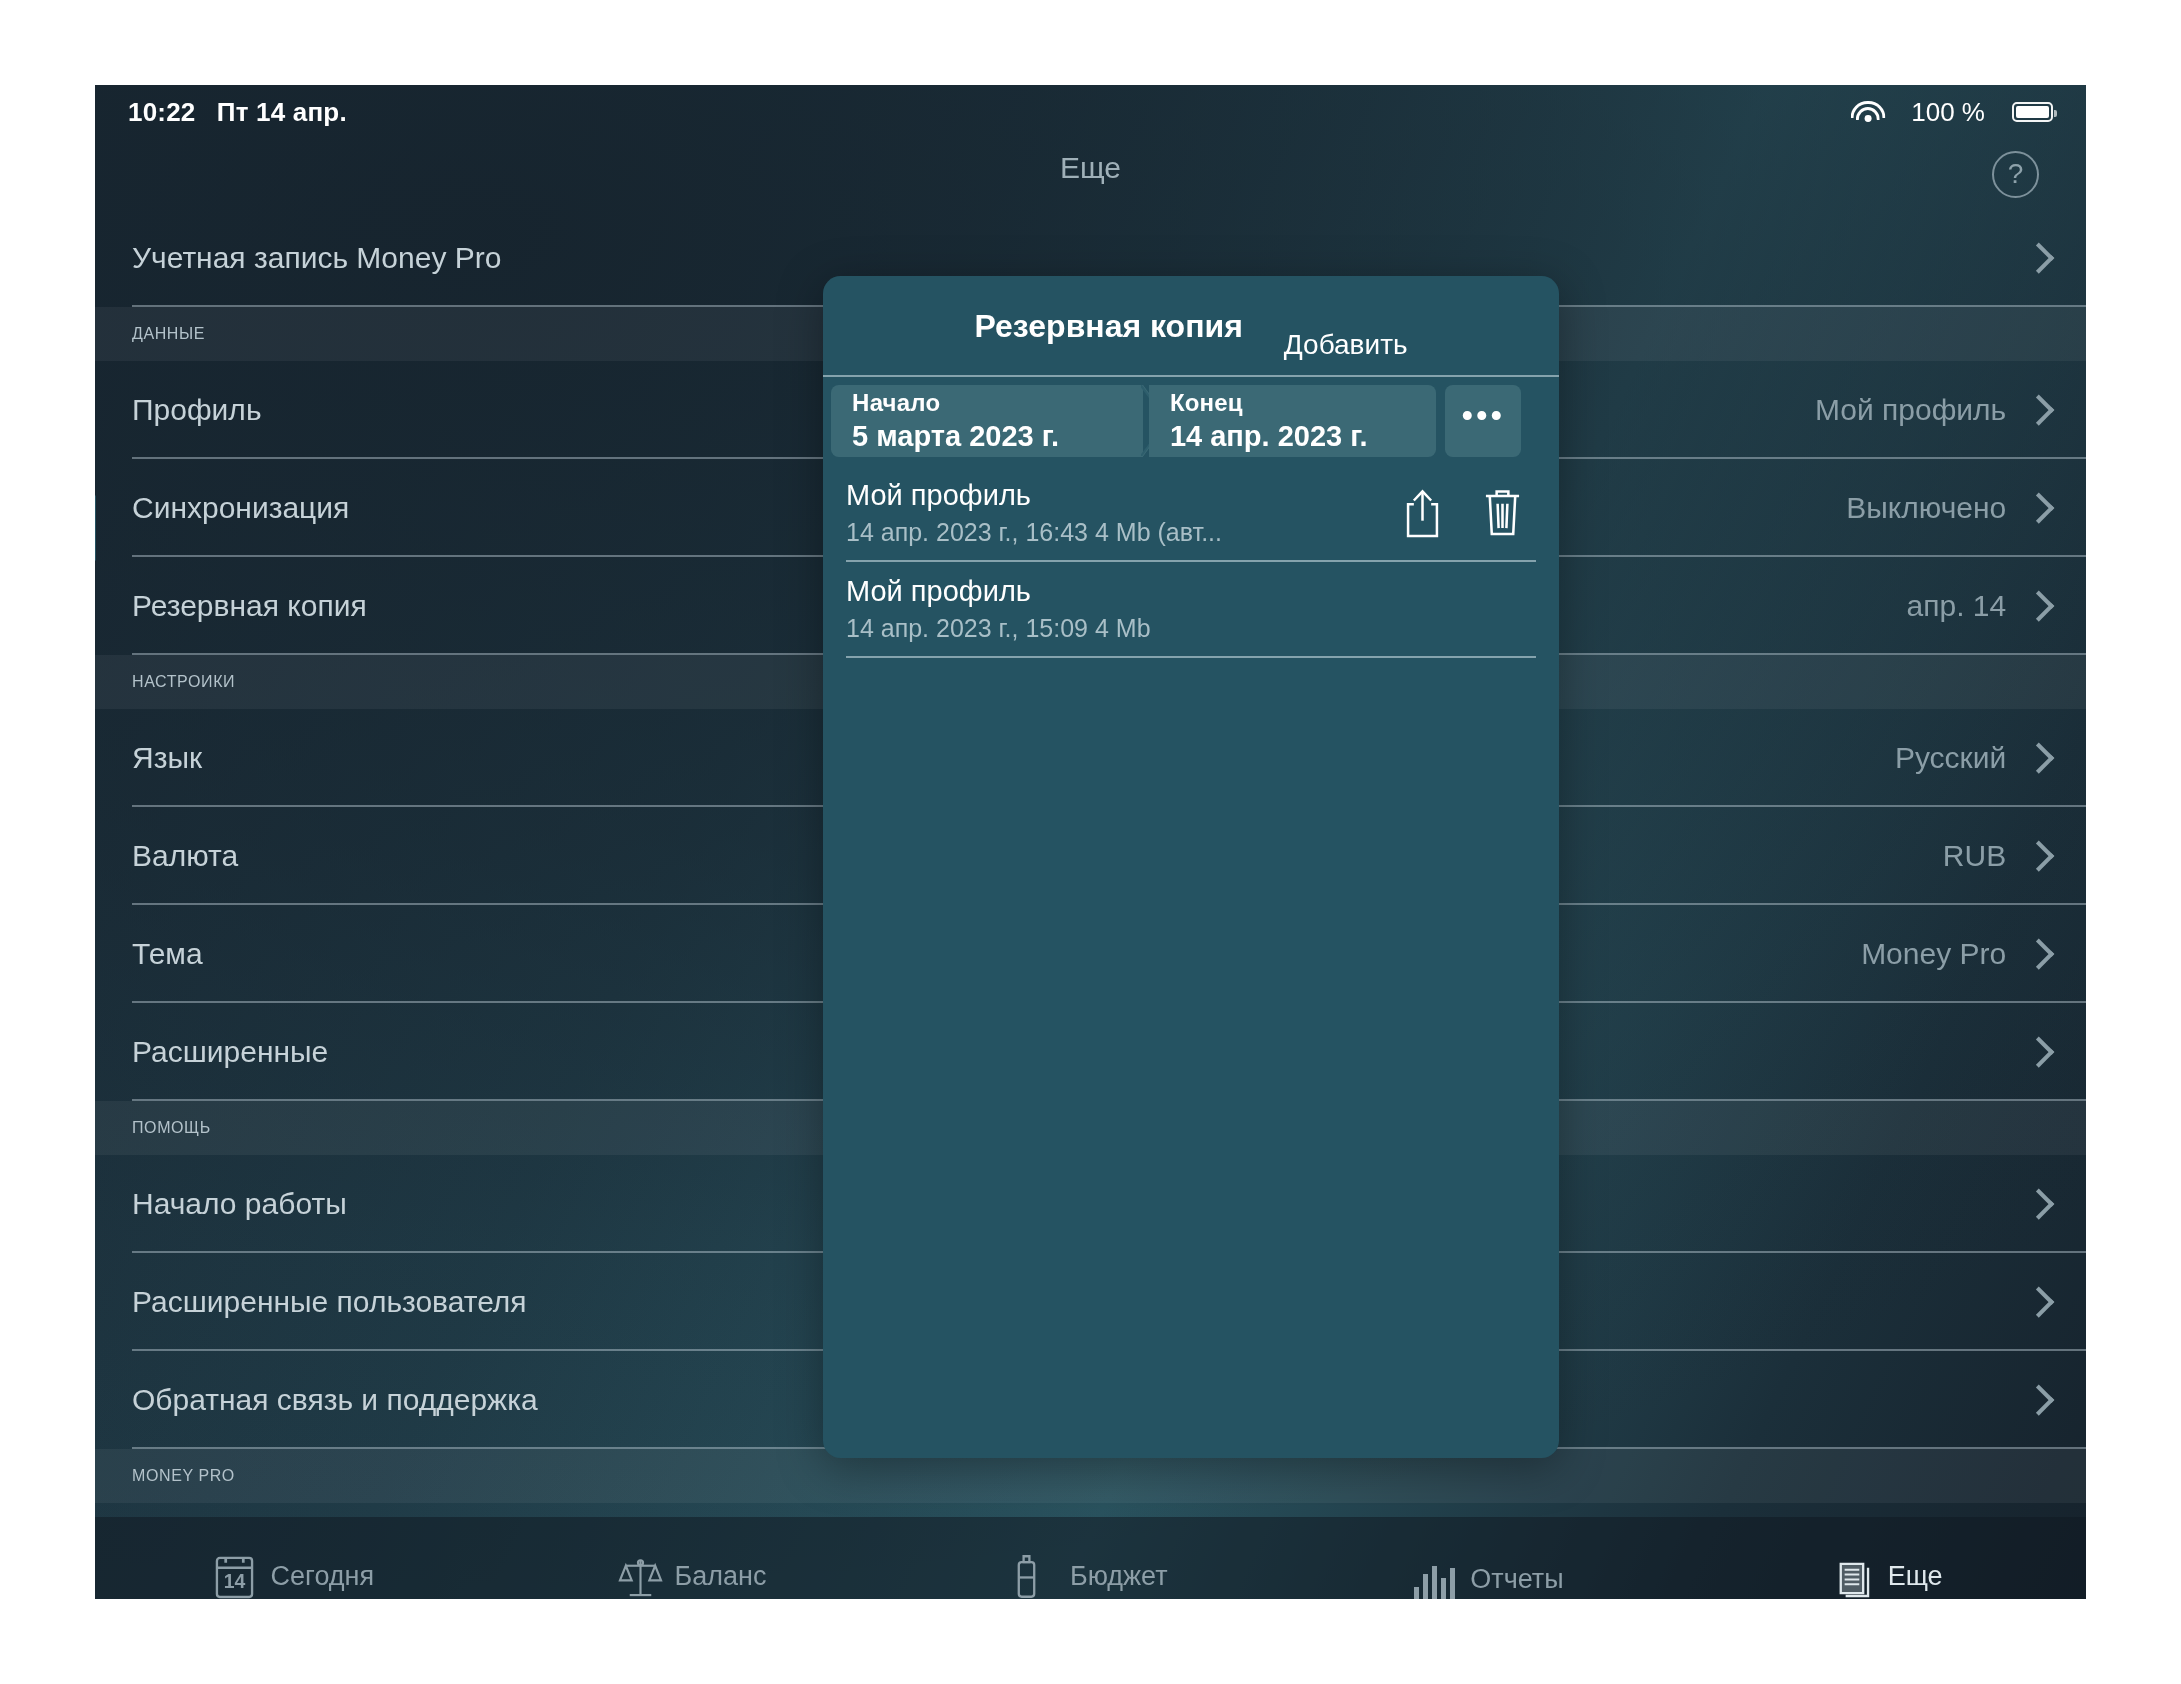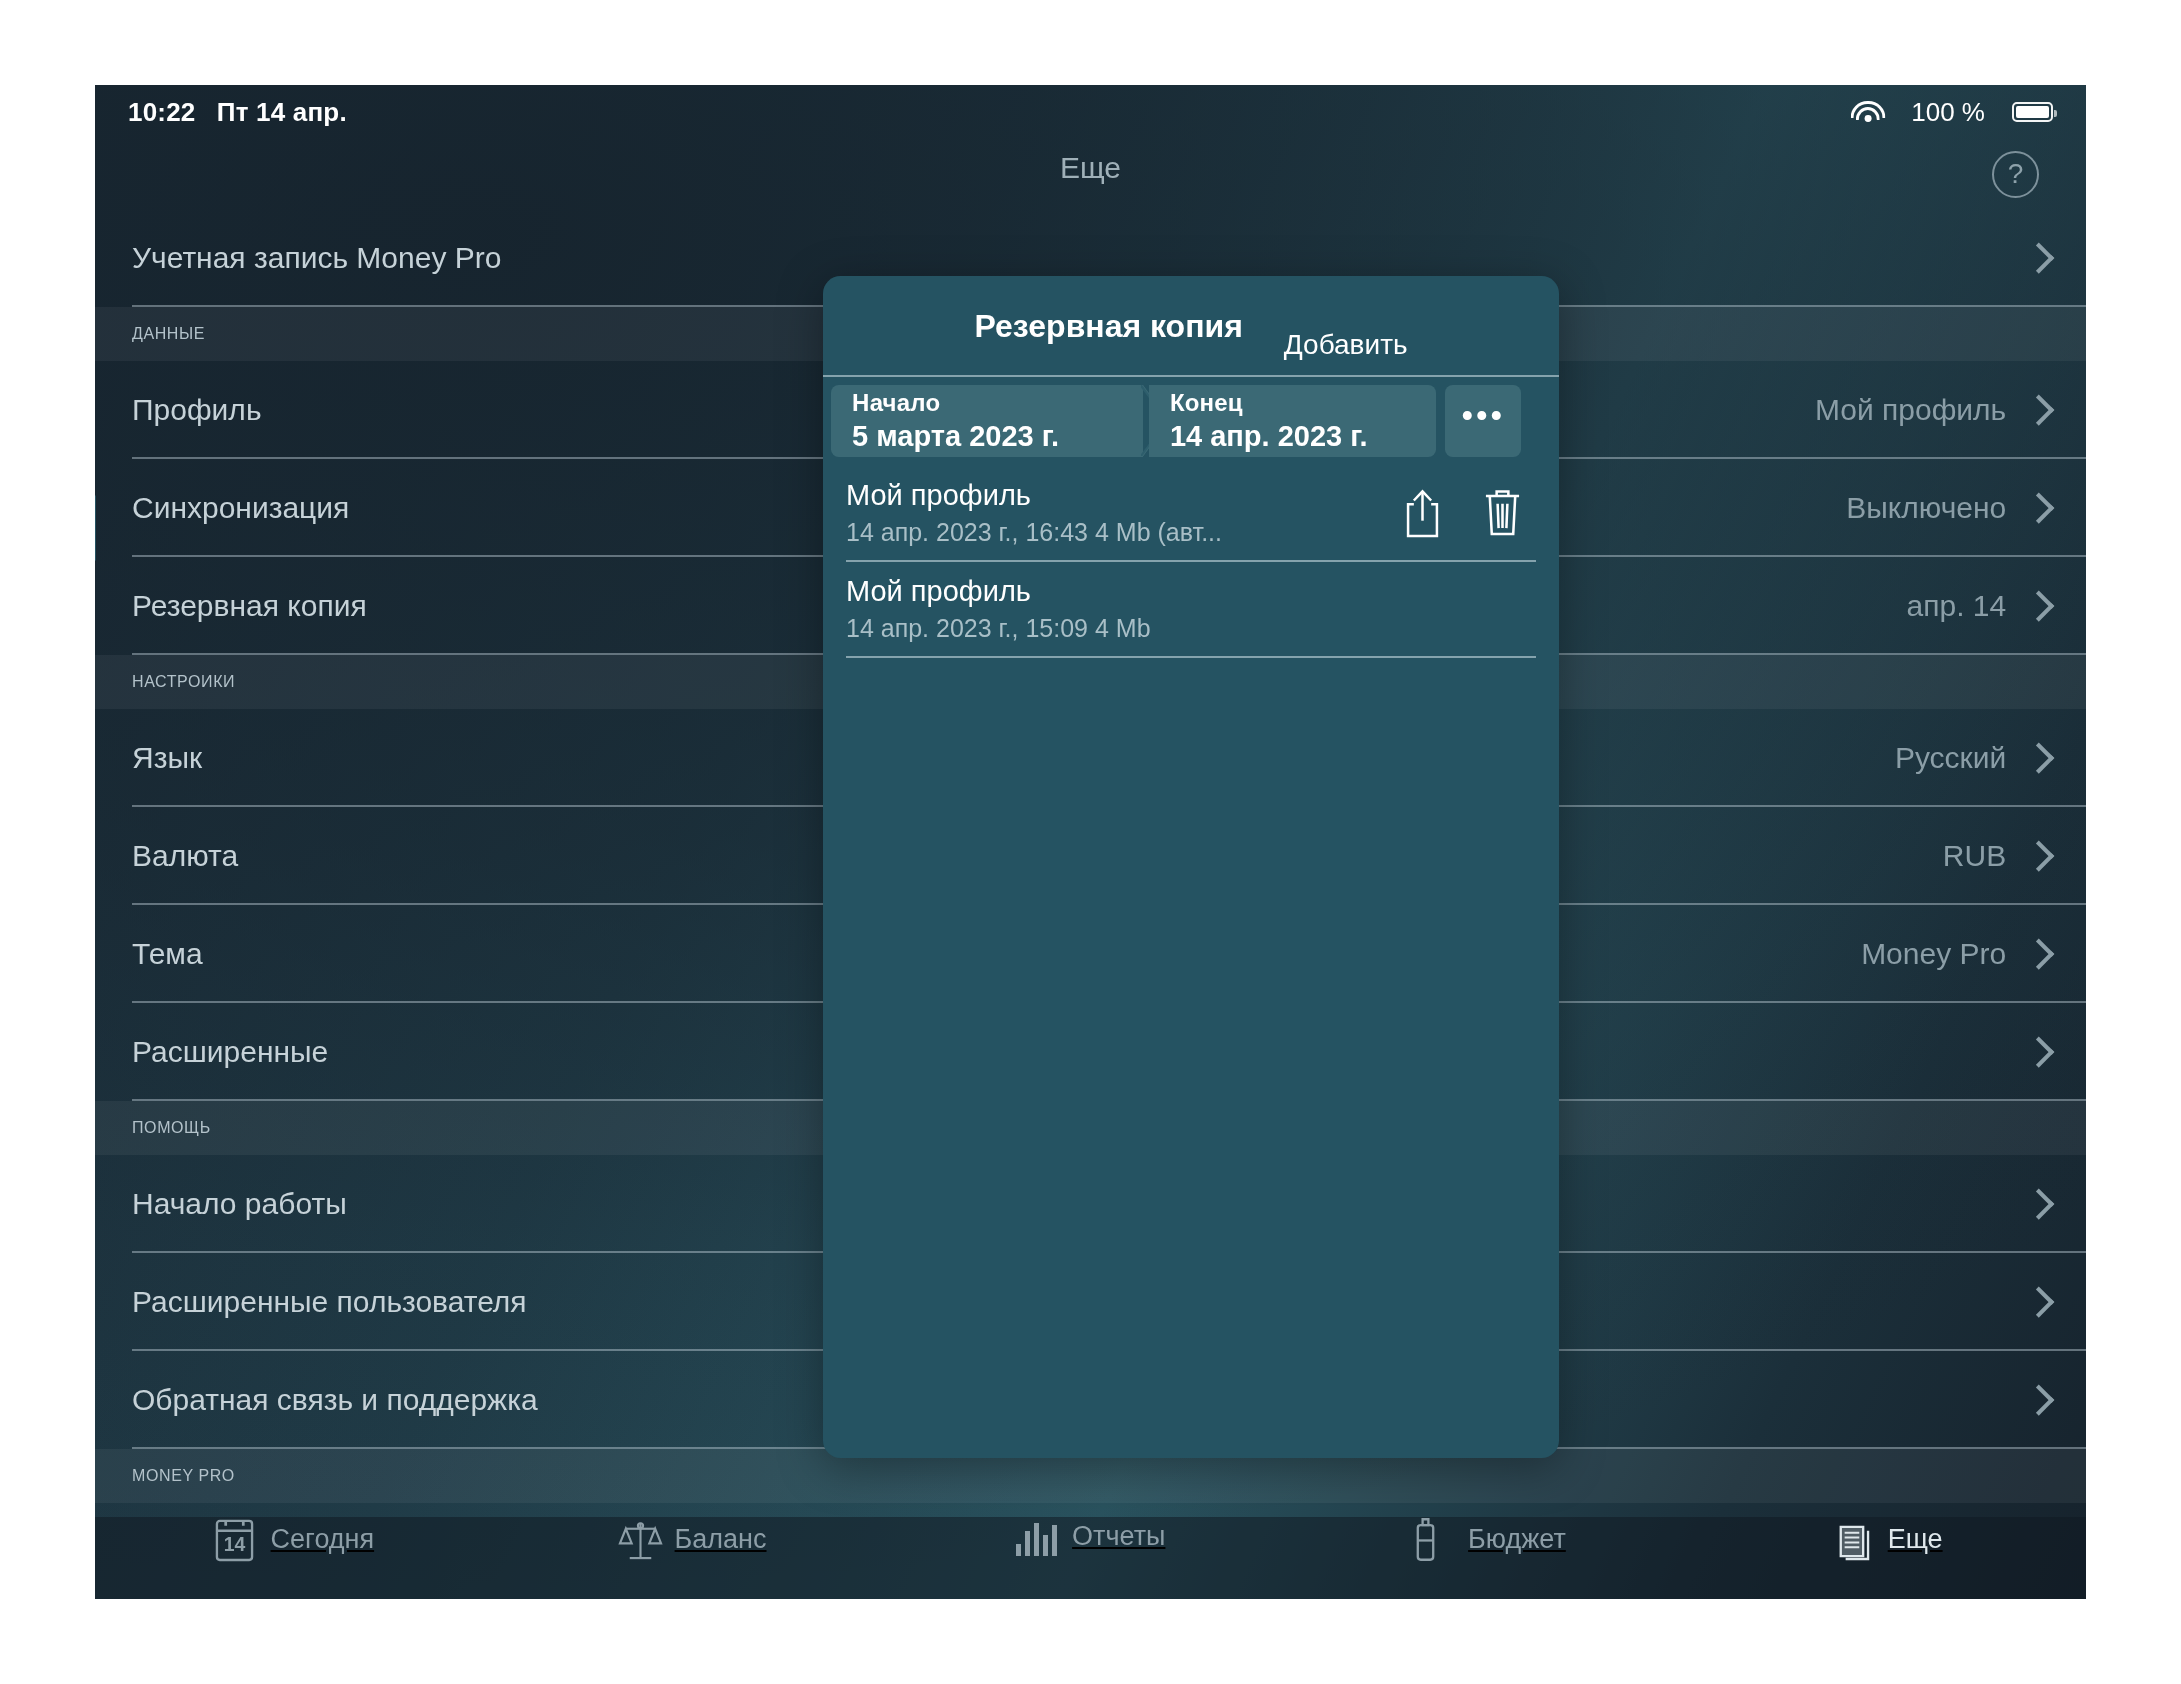--- a/index.html
+++ b/index.html
@@ -145,23 +145,22 @@
     letter-spacing: 0.6px;
   }
 
   
   #tabbar {
     position: absolute;
     left: 0; right: 0; bottom: 0;
     height: 82px;
     background: rgba(16,26,34,0.55);
     display: flex;
-    align-items: flex-start;
+    align-items: flex-end;
     z-index: 5;
-    text-decoration: underline;
   }
   #tabbar .tab {
     flex: 1 1 0;
     display: flex;
     align-items: center;
     justify-content: center;
     gap: 15.5px;
     color: #8d9ea7;
     font-size: 27px;
   }
@@ -445,37 +444,37 @@
             <path d="M23,6 L23,42"></path>
             <path d="M8,12 L38,12"></path>
             <circle cx="23" cy="9" r="2.6"></circle>
             <path d="M12,42 L34,42"></path>
             <path d="M8,12 L2,27 L14,27 Z"></path>
             <path d="M38,12 L32,27 L44,27 Z"></path>
           </svg></span>
         <span>Баланс</span>
       </div>
       <div class="tab">
+        <span class="tico"><svg viewBox="0 0 28 46" width="27" height="45" fill="none" stroke="currentColor" stroke-width="2.4">
+            <rect x="6" y="8" width="16" height="36" rx="3"></rect>
+            <path d="M6,24 L22,24"></path>
+            <path d="M11,2 L17,2 L17,8 L11,8 Z"></path>
+          </svg></span>
+        <span>Бюджет</span>
+      </div>
+      <div class="tab">
         <span class="tico ico-bars" style="height:39px;">
           <b style="height:11.6px"></b>
           <b style="height:25px"></b>
           <b style="height:33px"></b>
           <b style="height:21.3px"></b>
           <b style="height:31px"></b>
         </span>
         <span>Отчеты</span>
       </div>
-      <div class="tab">
-        <span class="tico"><svg viewBox="0 0 28 46" width="27" height="45" fill="none" stroke="currentColor" stroke-width="2.4">
-            <rect x="6" y="8" width="16" height="36" rx="3"></rect>
-            <path d="M6,24 L22,24"></path>
-            <path d="M11,2 L17,2 L17,8 L11,8 Z"></path>
-          </svg></span>
-        <span>Бюджет</span>
-      </div>
       <div class="tab active">
         <span class="tico"><svg viewBox="0 0 40 46" width="39" height="45" fill="none" stroke="currentColor" stroke-width="2.4">
             <path d="M10,10 L33,10 L33,40 L10,40 Z" fill="currentColor" fill-opacity="0.30"></path>
             <path d="M14,16 L29,16 M14,21 L29,21 M14,26 L29,26 M14,31 L29,31" stroke-width="2"></path>
             <path d="M15,43 L38,43 L38,14"></path>
           </svg></span>
         <span>Еще</span>
       </div>
     </div>
 </div>

